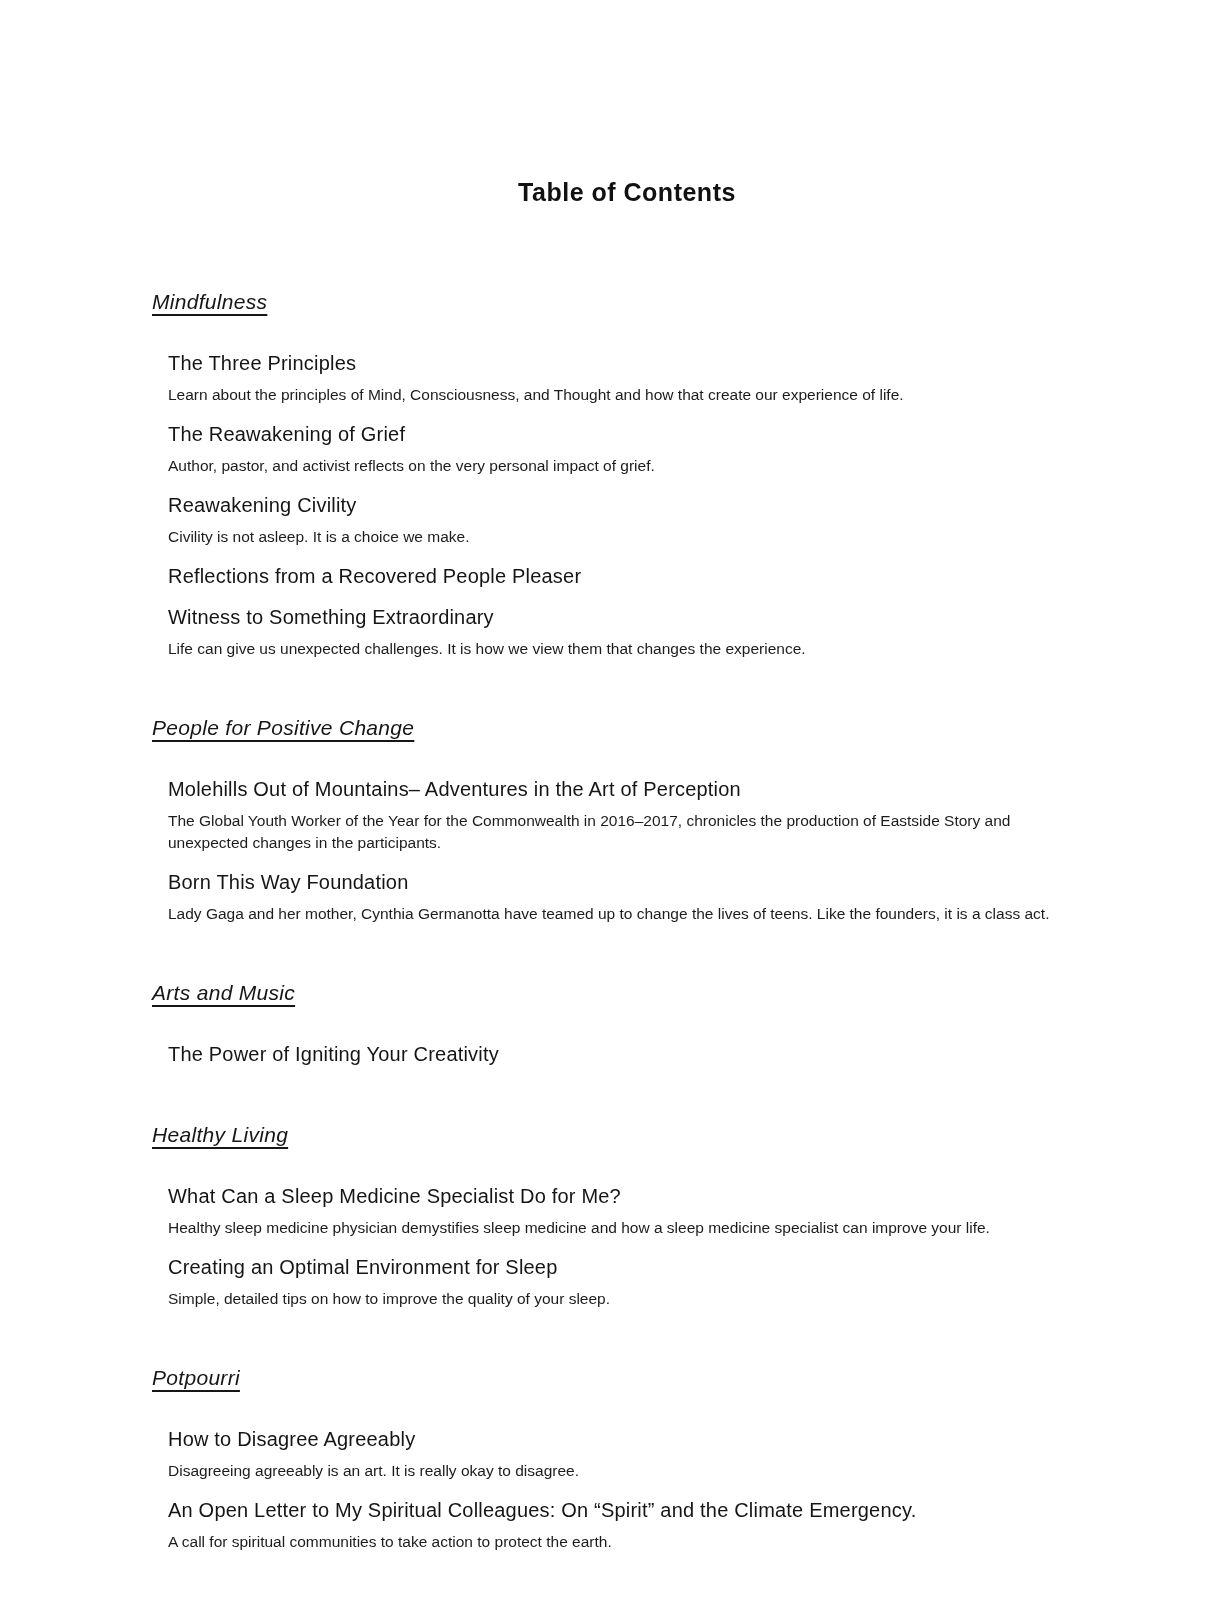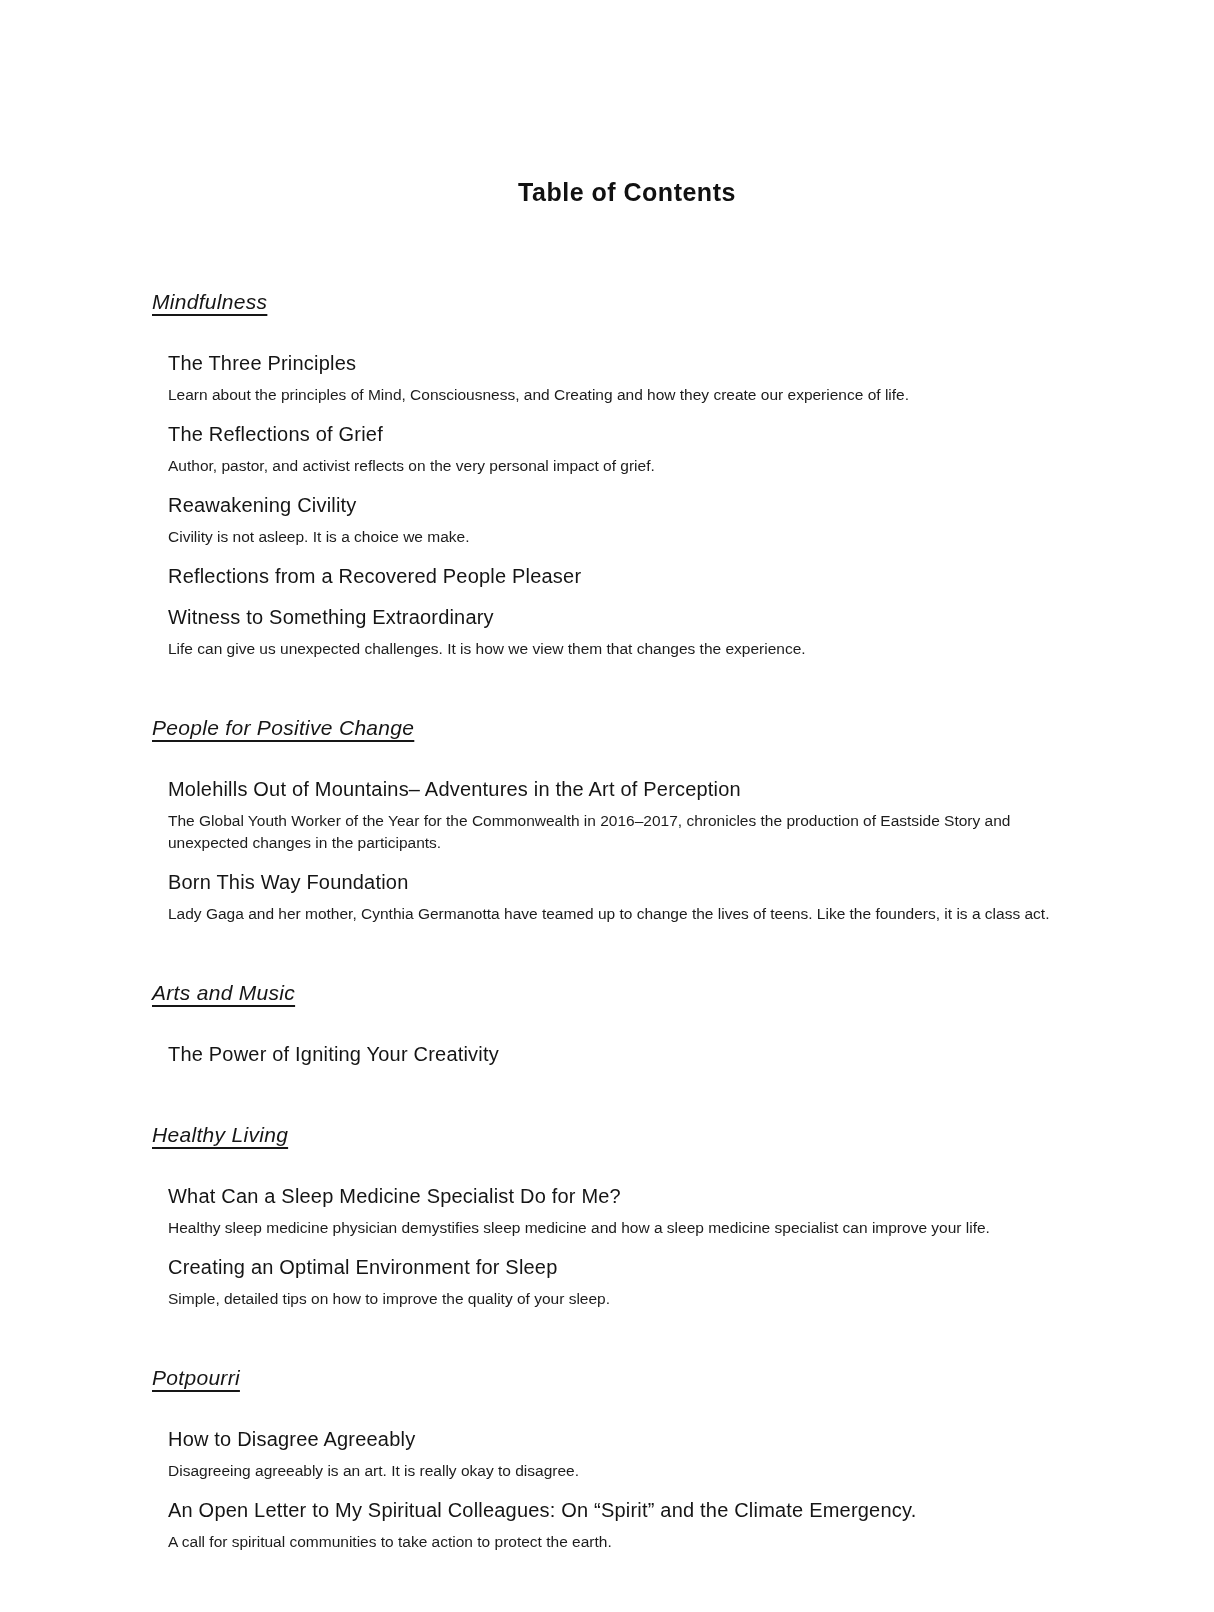--- a/index.html
+++ b/index.html
@@ -58,24 +58,24 @@
 
 <div class="page">
 
   <h1 class="doc-title">Table of Contents</h1>
 
   <div class="section">
     <h2 class="section-heading">Mindfulness</h2>
     <div class="section-body">
       <div class="entry">
         <div class="entry-title">The Three Principles</div>
-        <div class="entry-desc">Learn about the principles of Mind, Consciousness, and Creating and how they create our experience of life.</div>
+        <div class="entry-desc">Learn about the principles of Mind, Consciousness, and Thought and how that create our experience of life.</div>
       </div>
       <div class="entry">
-        <div class="entry-title">The Reflections of Grief</div>
+        <div class="entry-title">The Reawakening of Grief</div>
         <div class="entry-desc">Author, pastor, and activist reflects on the very personal impact of grief.</div>
       </div>
       <div class="entry">
         <div class="entry-title">Reawakening Civility</div>
         <div class="entry-desc">Civility is not asleep. It is a choice we make.</div>
       </div>
       <div class="entry">
         <div class="entry-title">Reflections from a Recovered People Pleaser</div>
       </div>
       <div class="entry">

